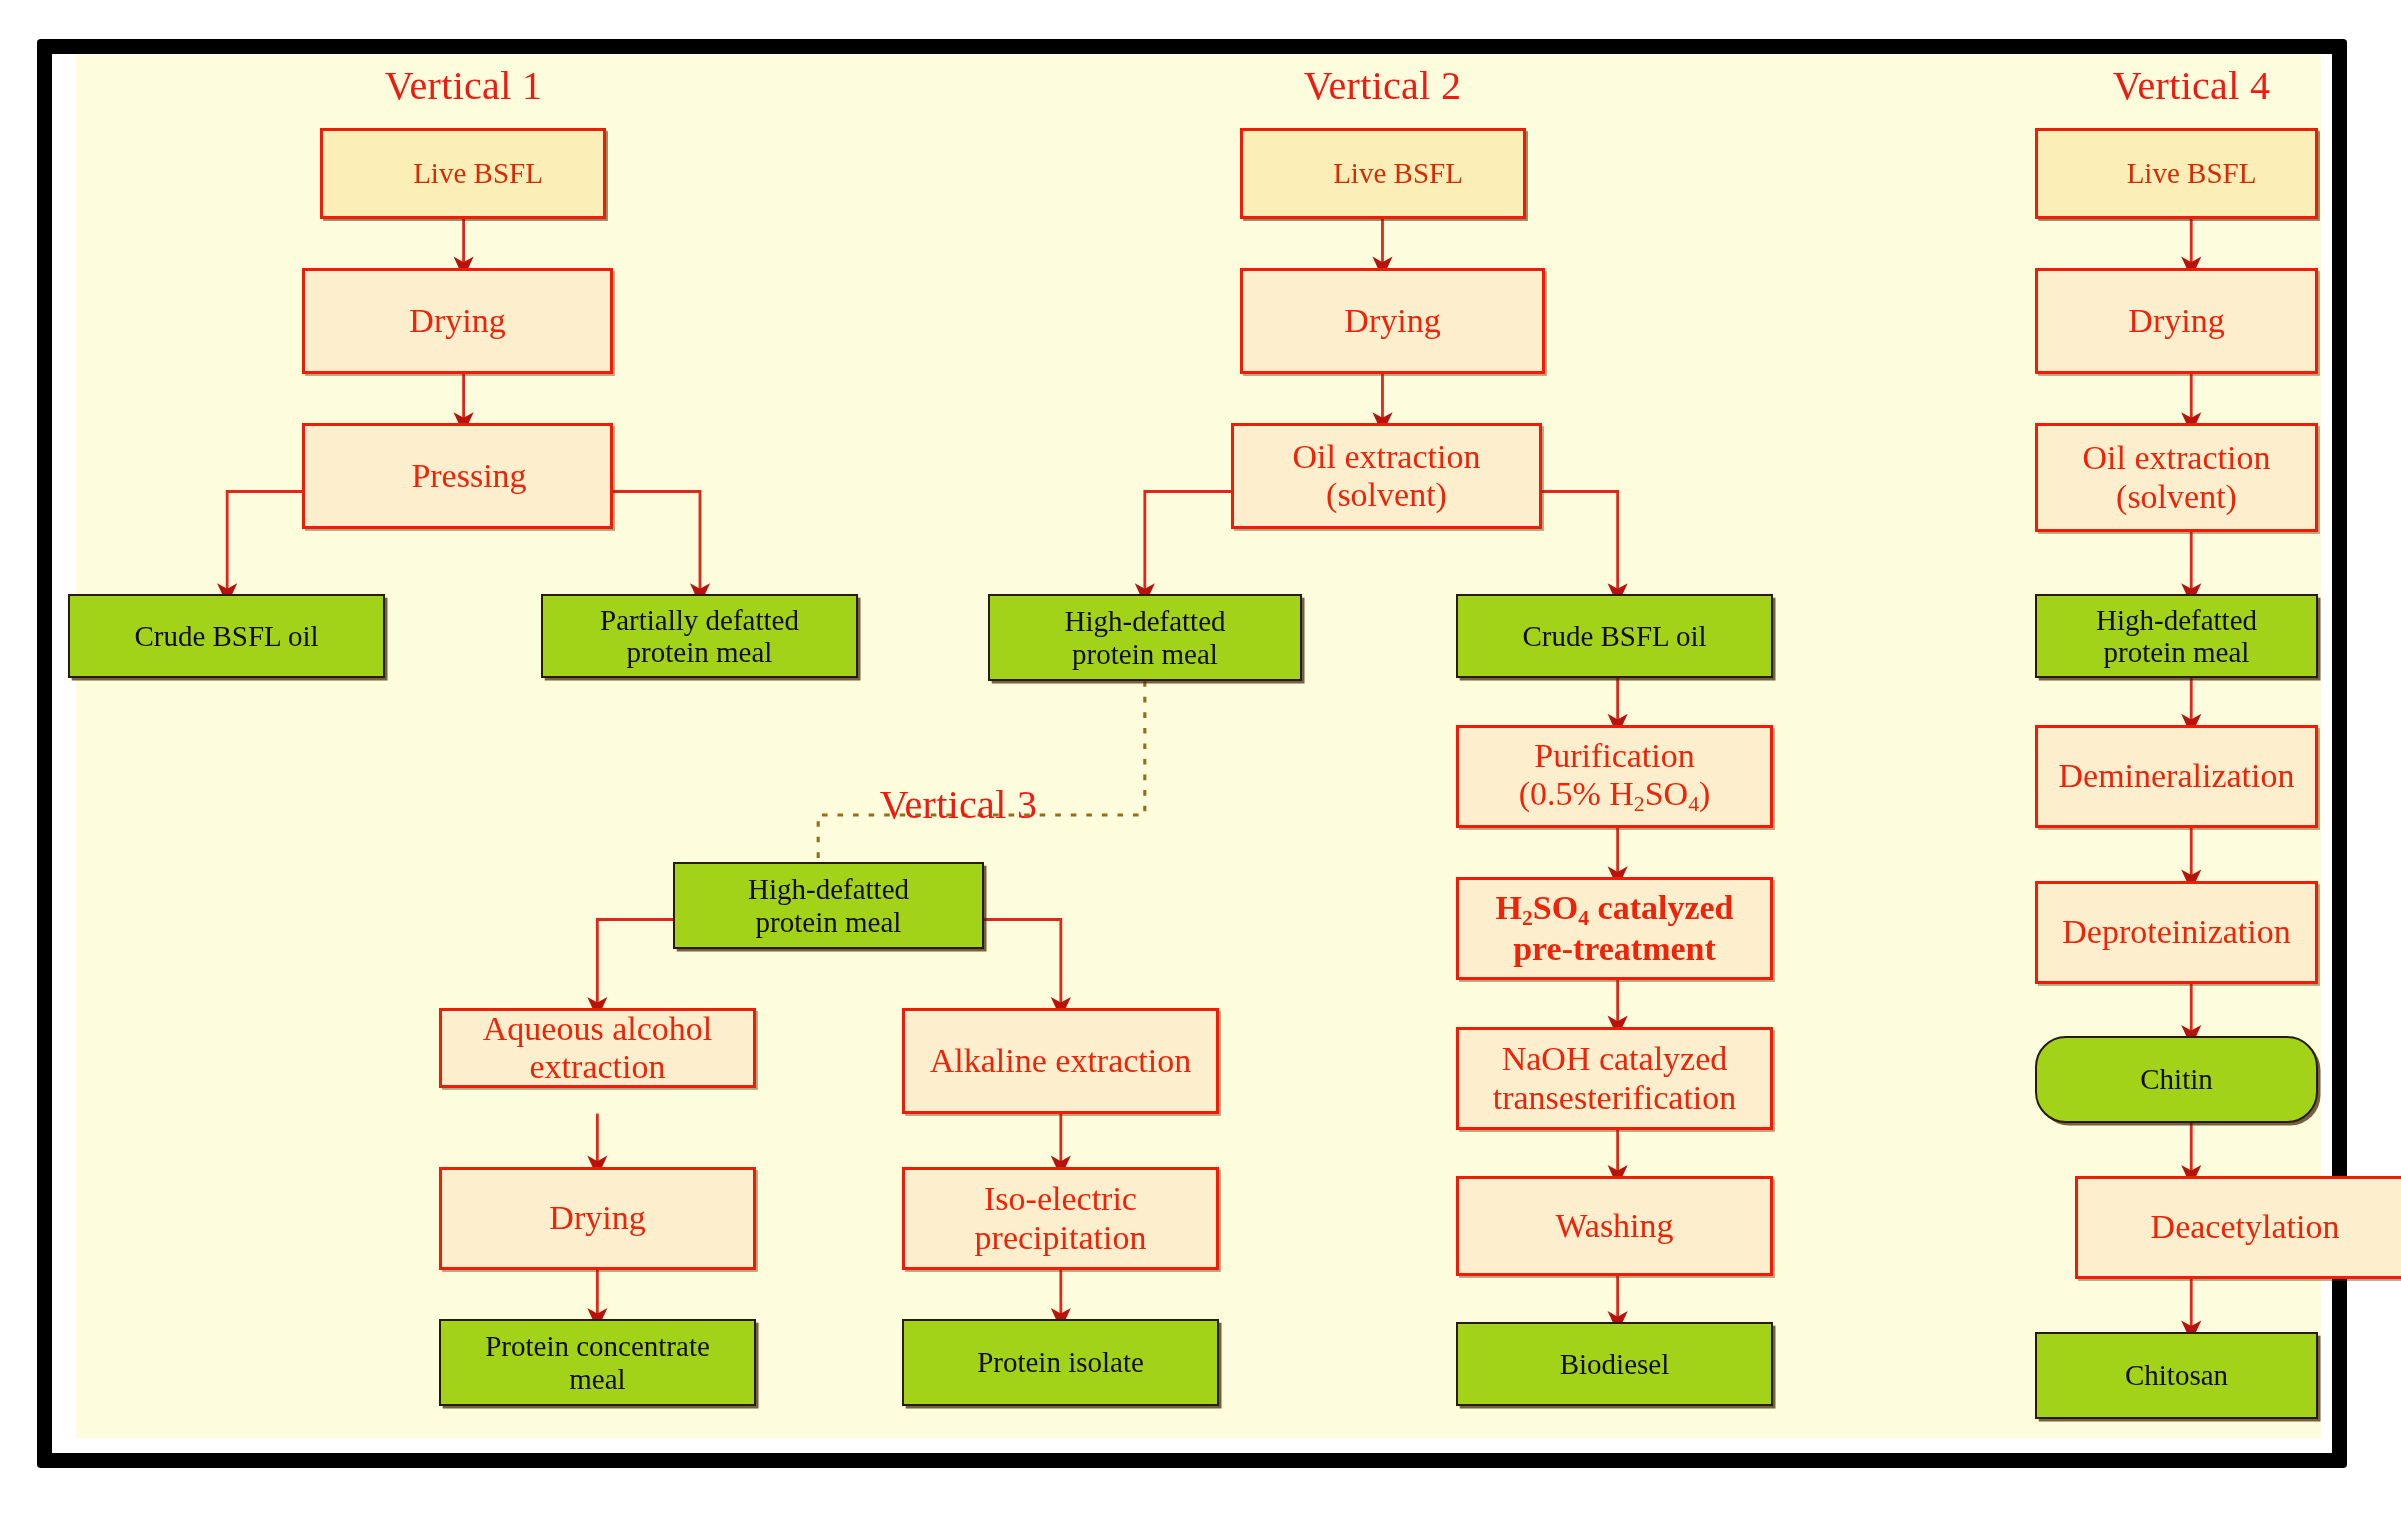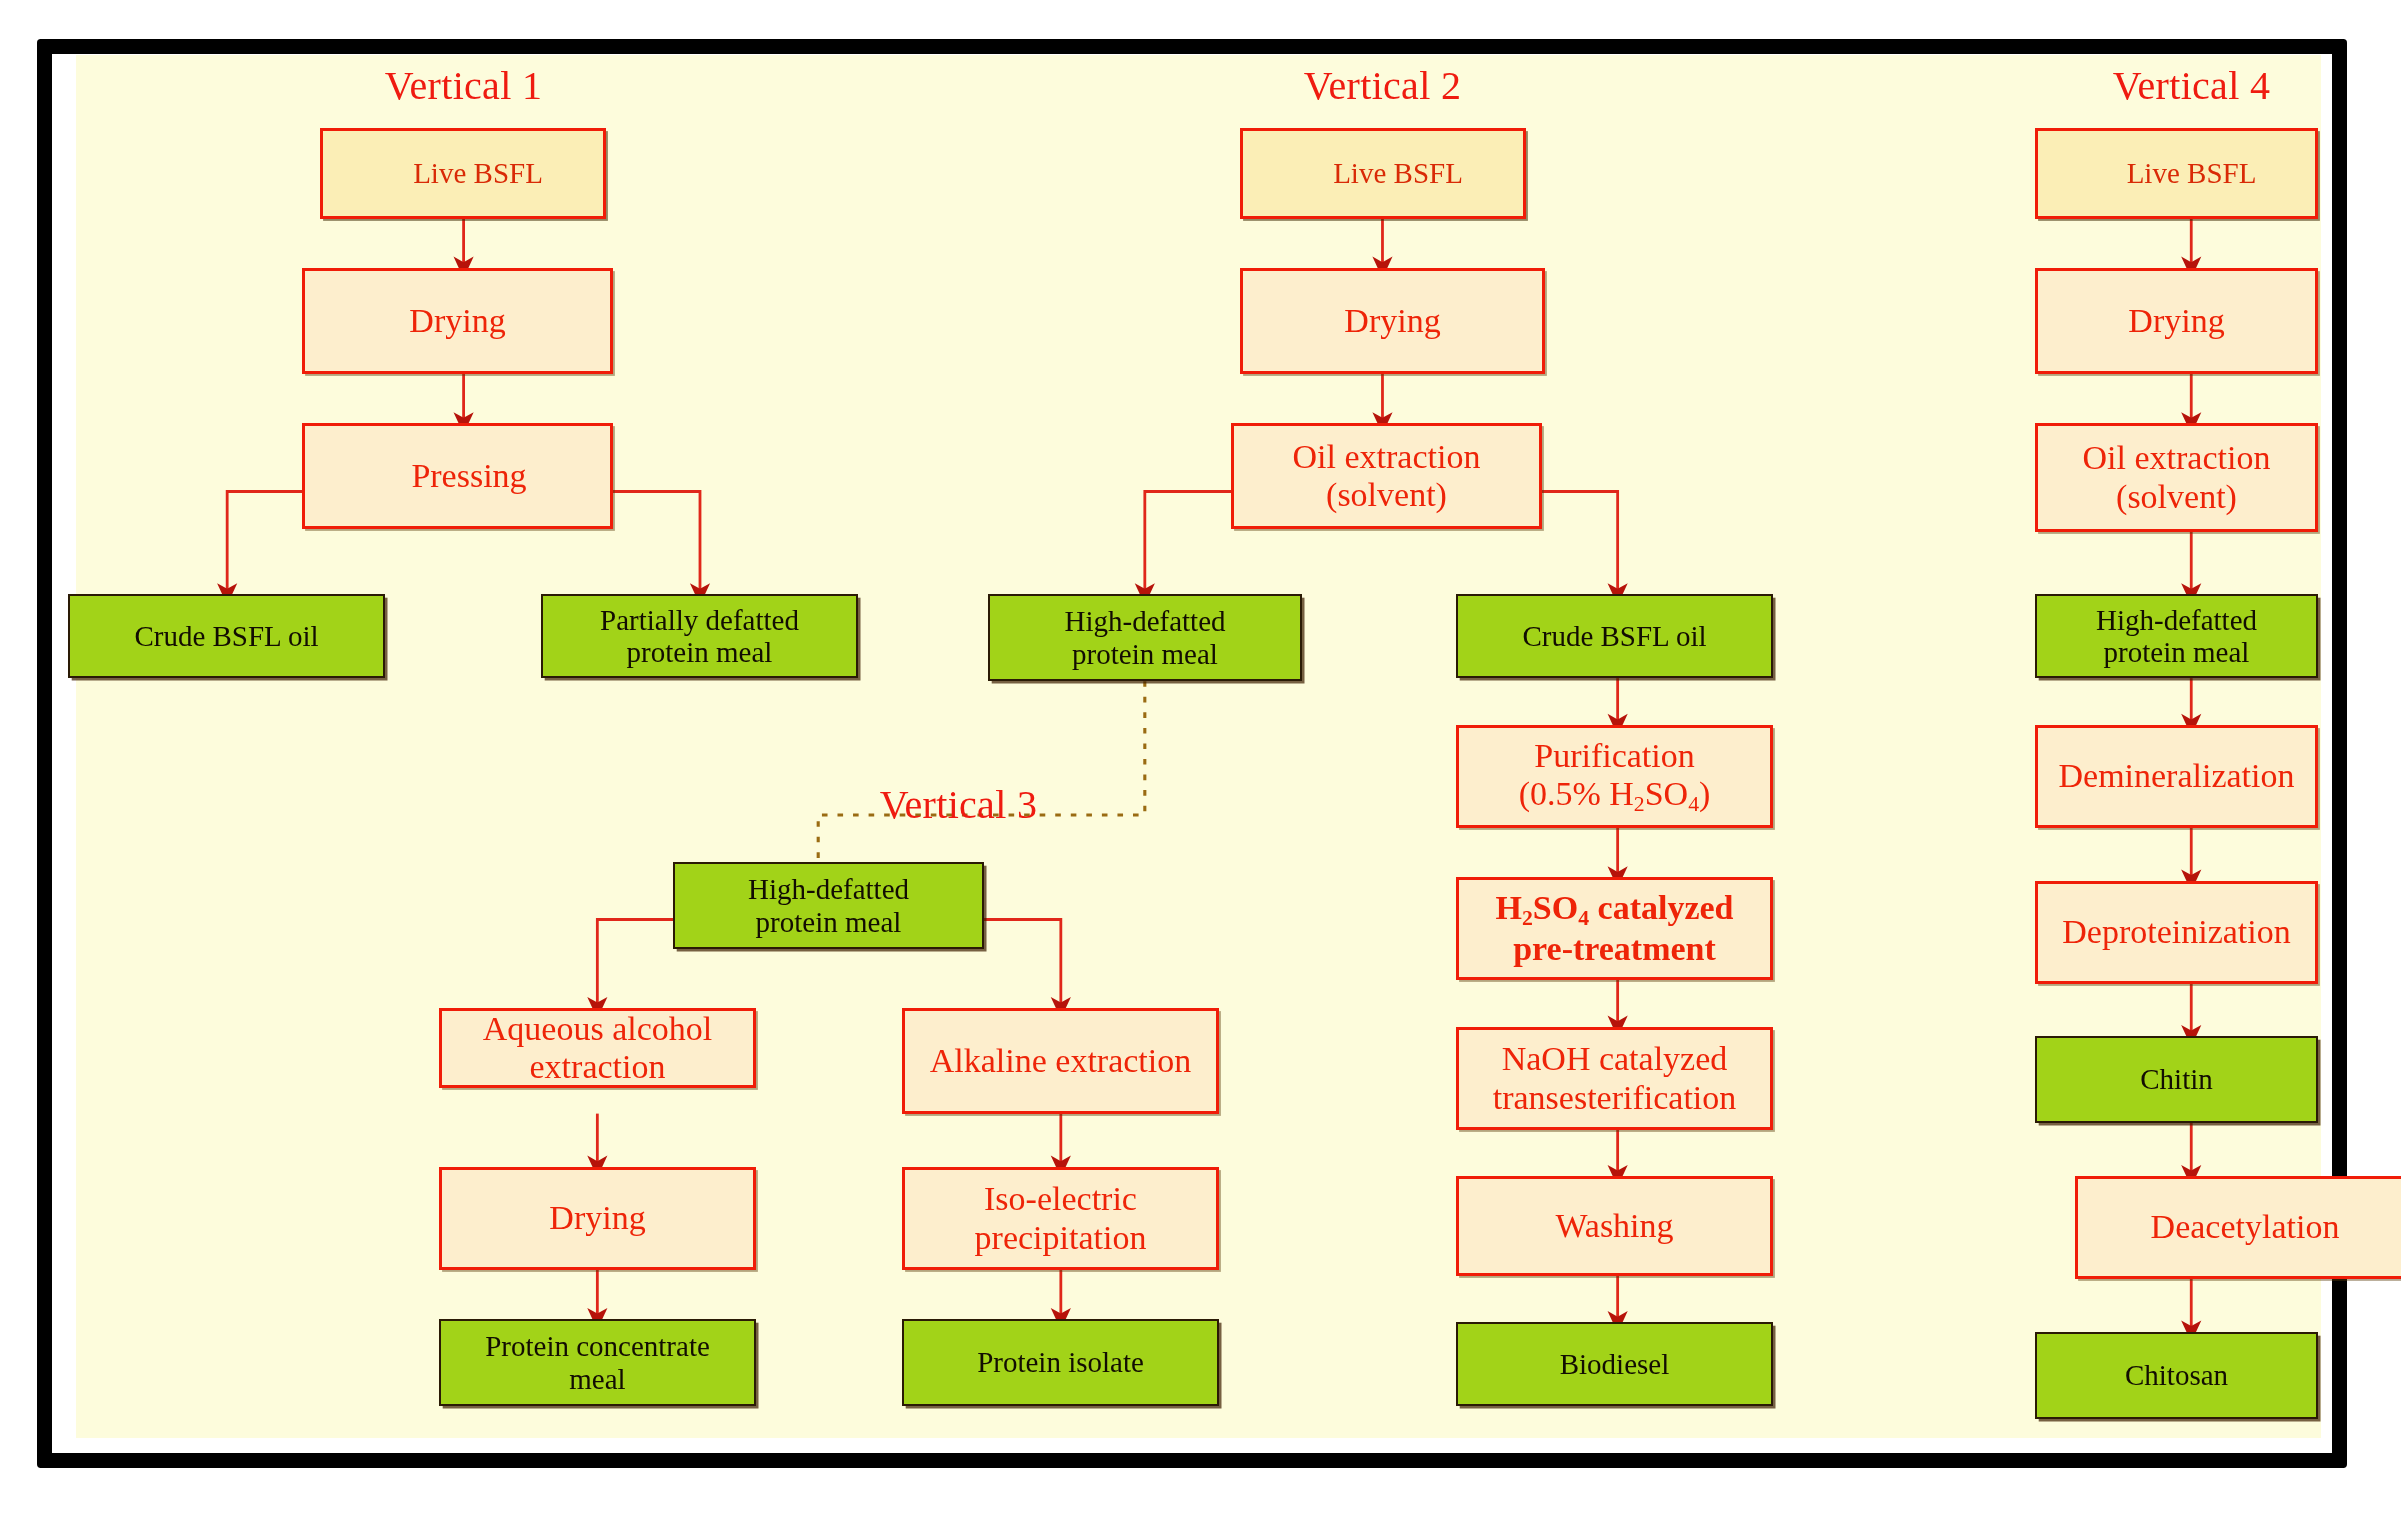--- a/index.html
+++ b/index.html
@@ -193,21 +193,21 @@
       <span>High-defatted</span><br>
       <span>protein meal</span>
     </span>
   </div>
   <div class="node n-proc" style="left:2035px;top:725px;width:283px;height:103px;">
     <span>Demineralization</span>
   </div>
   <div class="node n-proc" style="left:2035px;top:881px;width:283px;height:103px;">
     <span>Deproteinization</span>
   </div>
-  <div class="node n-out" style="left:2035px;top:1036px;width:283px;height:87px;">
+  <div class="node n-out" style="left:2035px;top:1036px;width:283px;height:87px;border-radius:31px;">
     <span>Chitin</span>
   </div>
   <div class="node n-proc" style="left:2035px;top:1176px;width:340px;height:103px;margin-left:40px;">
     <span>Deacetylation</span>
   </div>
   <div class="node n-out" style="left:2035px;top:1332px;width:283px;height:87px;">
     <span>Chitosan</span>
   </div>
 
 </div>

